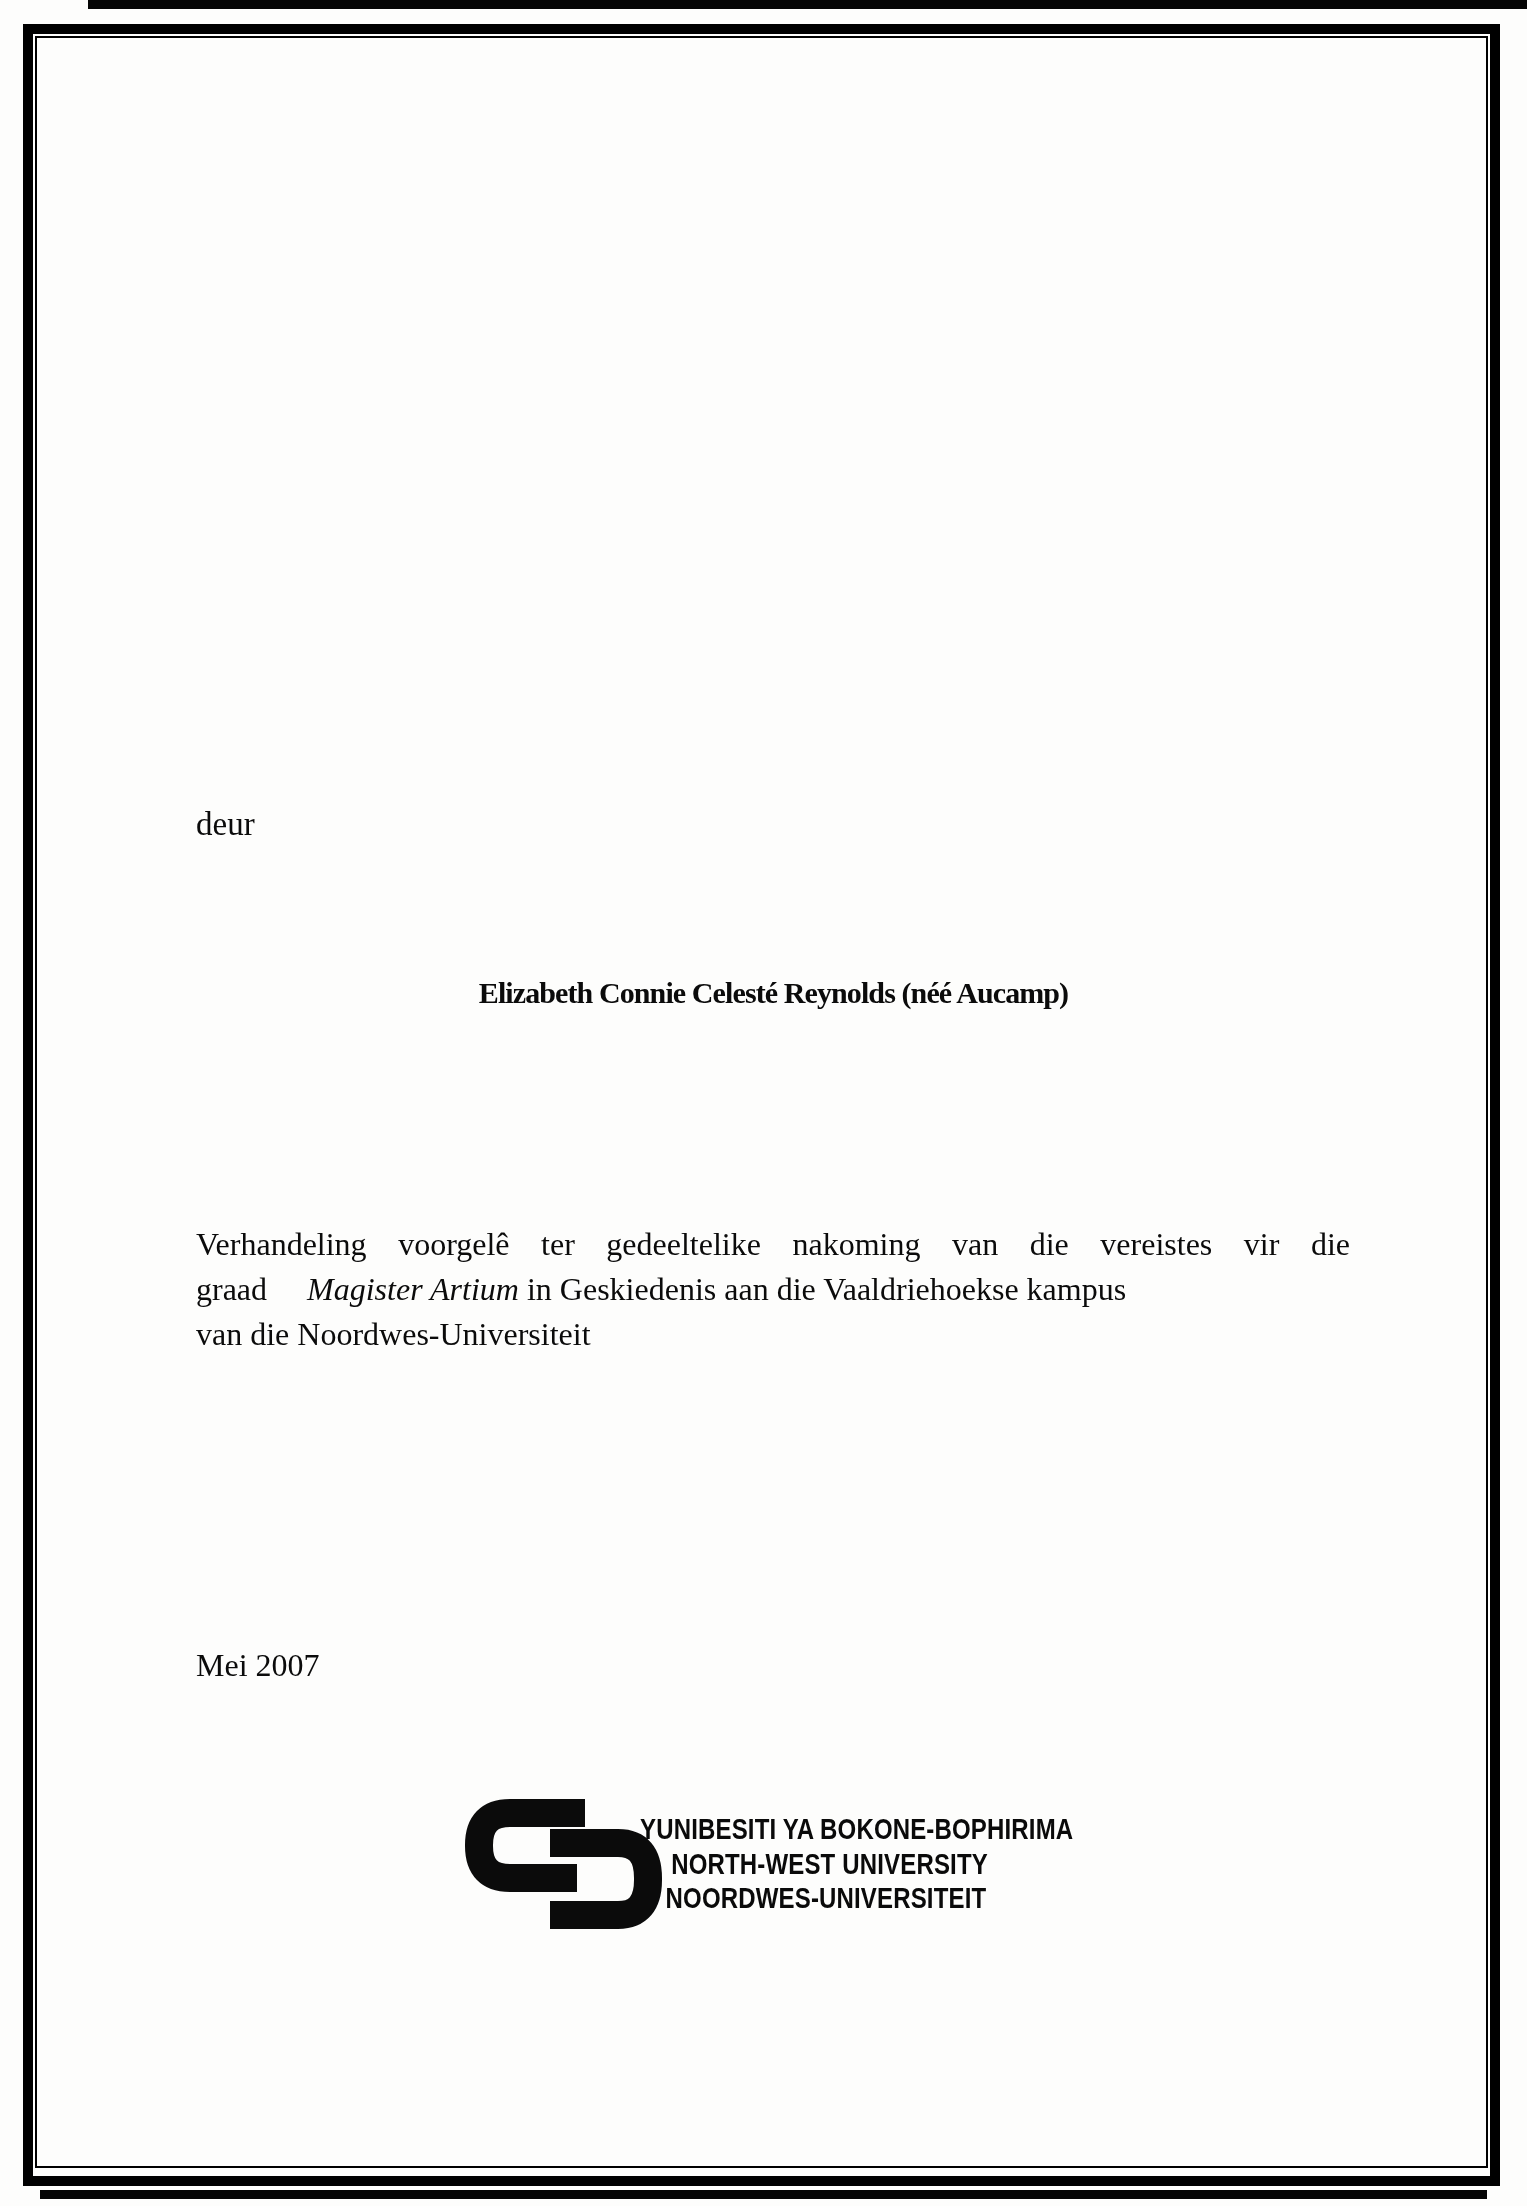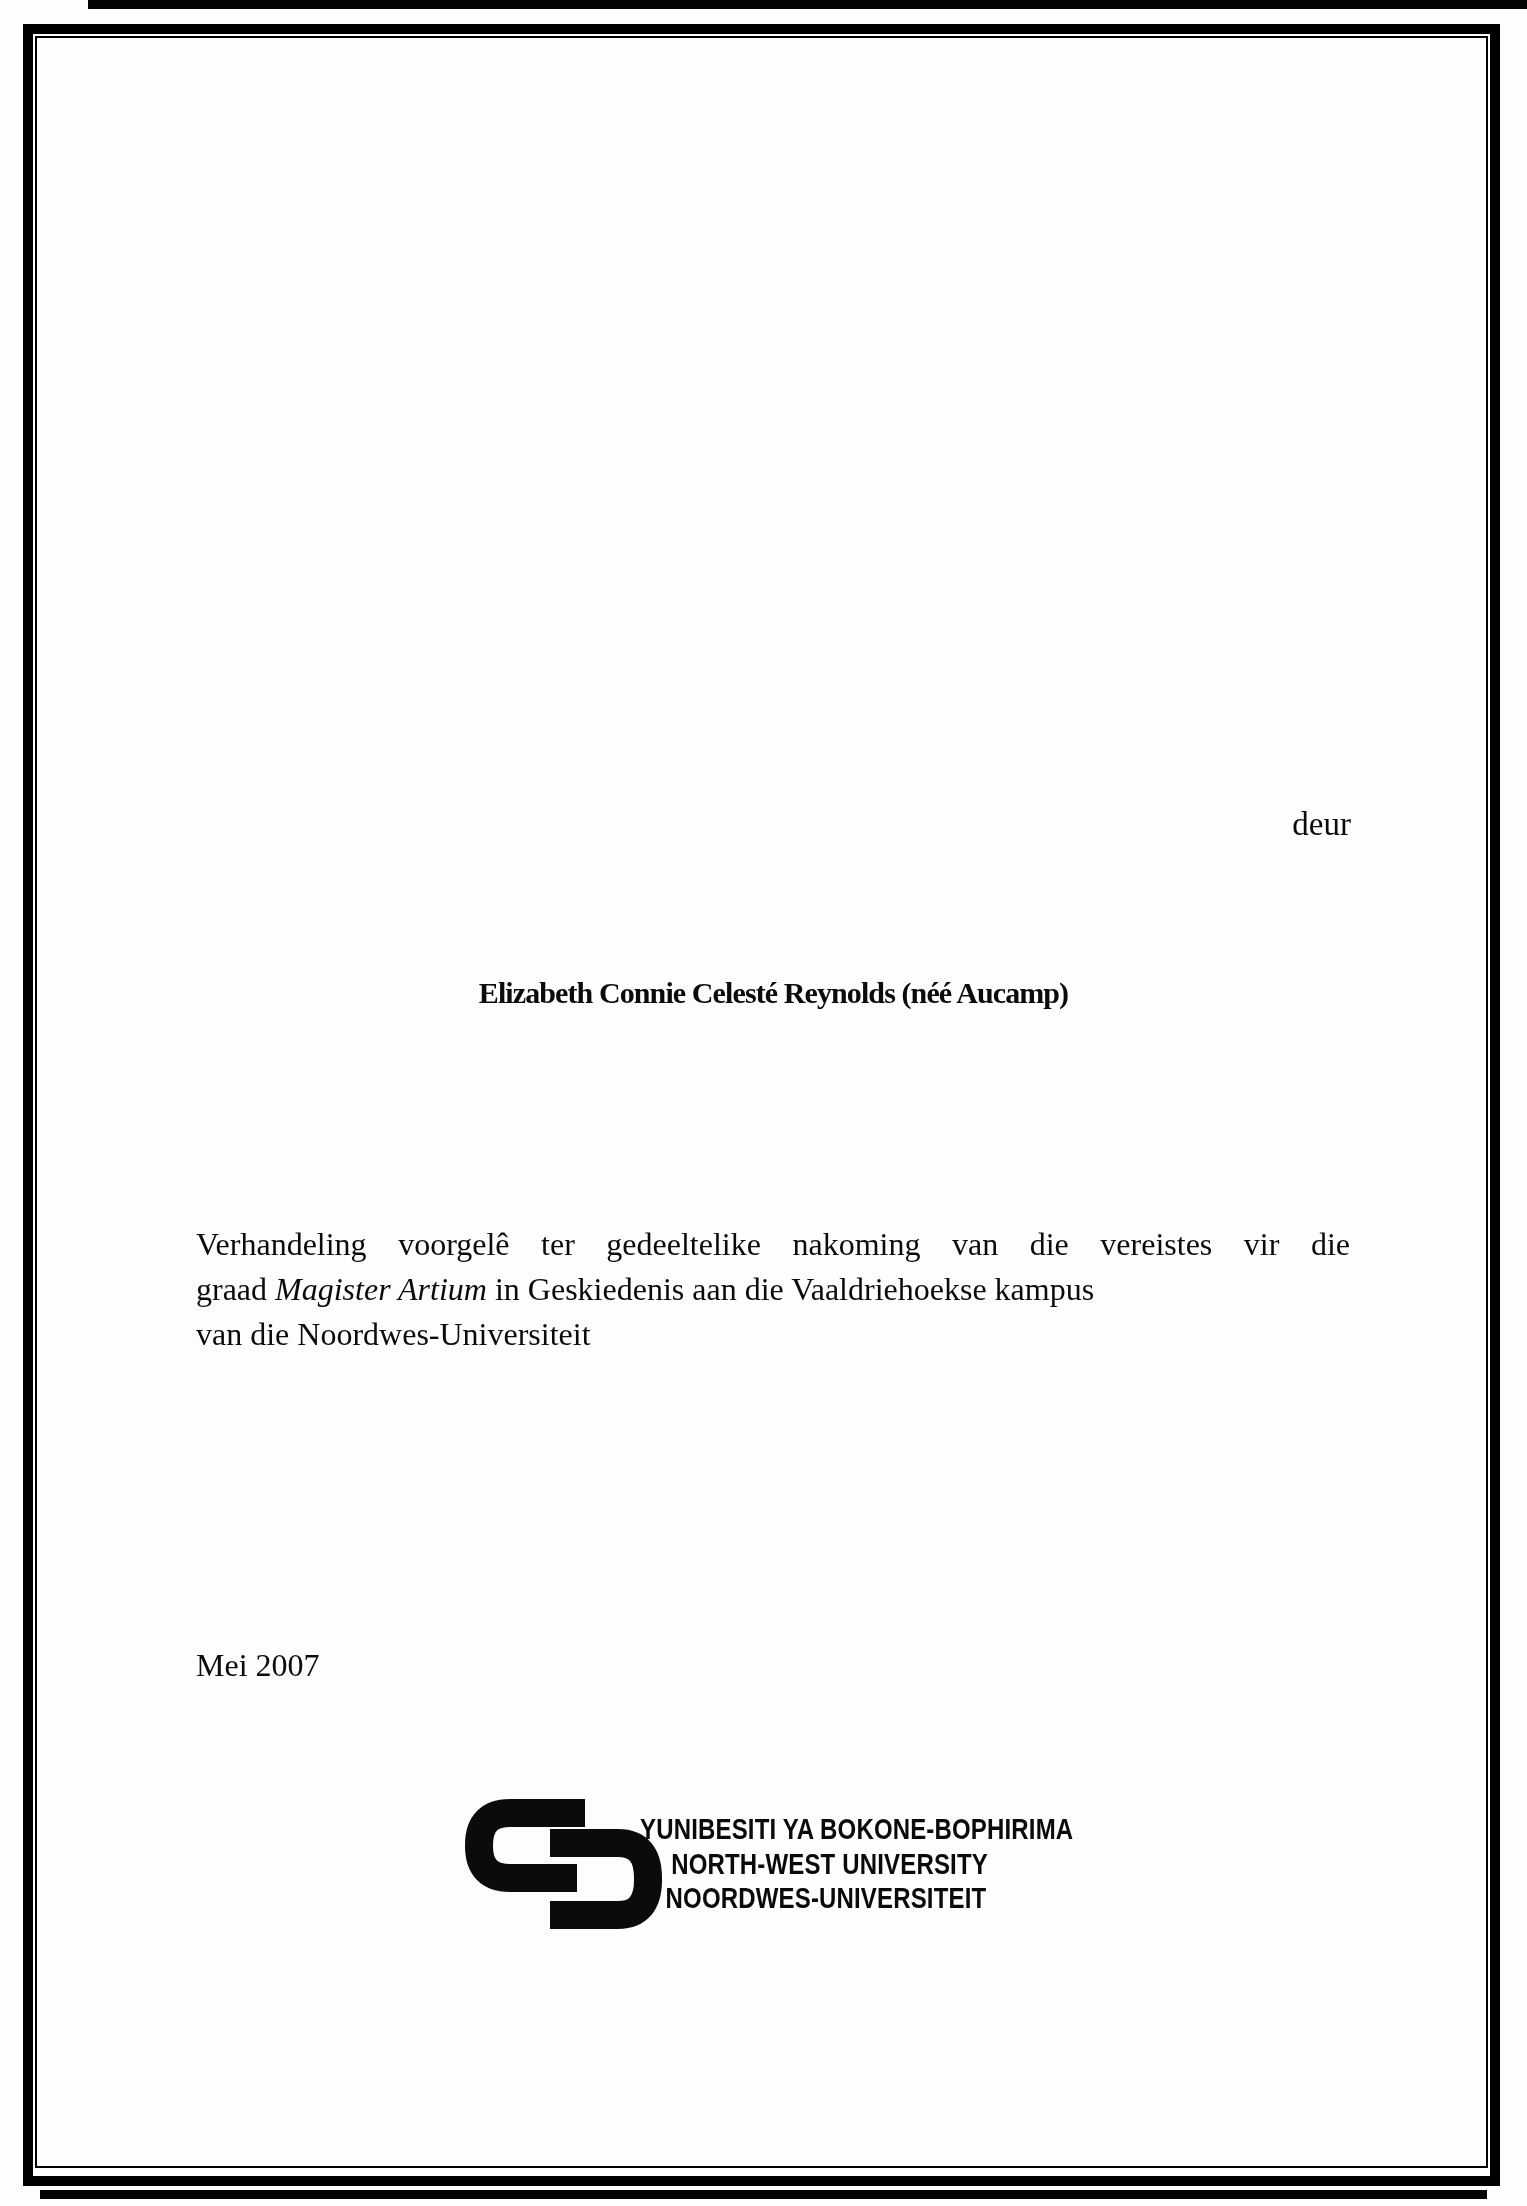--- a/index.html
+++ b/index.html
@@ -32,35 +32,35 @@
     border: 2px solid #000; box-sizing: border-box;
   }
   .title {
     position: absolute; left: 196px; top: 398px; width: 1155px;
     margin: 0; text-align: center; font-weight: normal;
     font-size: 39px; line-height: 77px; letter-spacing: -0.2px;
   }
   .title-line { display: block; white-space: nowrap; }
   .byline {
     position: absolute; left: 196px; top: 806px; width: 1155px;
-    text-align: right; font-size: 33px;
+    text-align: left; font-size: 33px;
   }
   .author {
     position: absolute; left: 196px; top: 976px; width: 1155px;
     text-align: center; font-size: 30px; letter-spacing: -0.9px;
     white-space: nowrap;
     font-weight: bold;
   }
   .statement {
     position: absolute; left: 196px; top: 1222px; width: 1154px;
     font-size: 32px; line-height: 45px;
   }
   .stmt-line { display: block; }
   .stmt-justify { text-align: justify; text-align-last: justify; }
-  .stmt-italic { font-style: italic; }
+  .stmt-italic { font-style: italic; margin-left: 32px; }
   .supervisor {
     position: absolute; left: 196px; top: 1642px;
     font-size: 32px; line-height: 47px;
   }
   .logo-mark {
     position: absolute; left: 462px; top: 1798px; width: 204px; height: 134px;
   }
   .logo-text {
     position: absolute; left: 640px; top: 1812px;
     font-family: "Liberation Sans", "DejaVu Sans", sans-serif;

